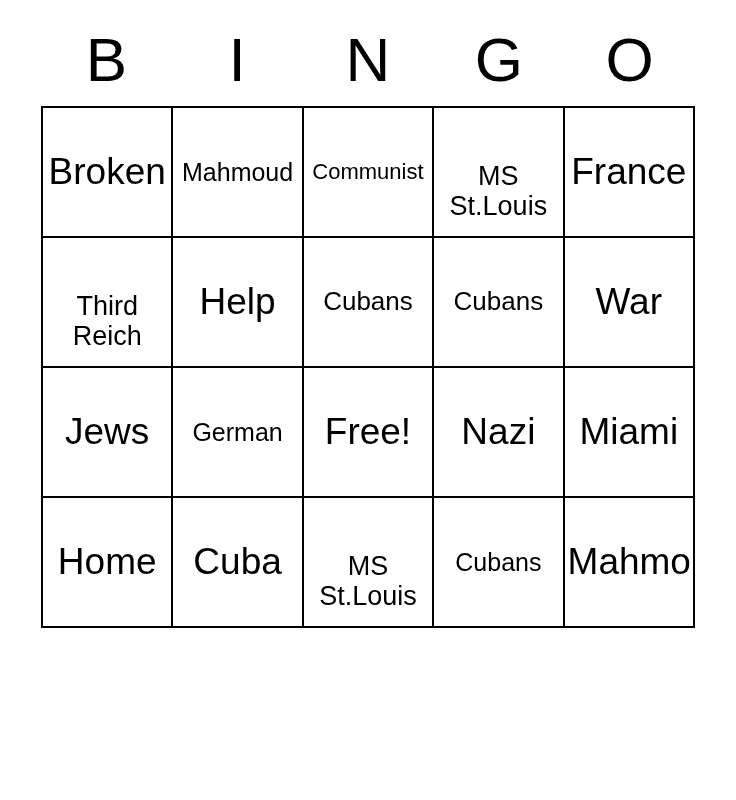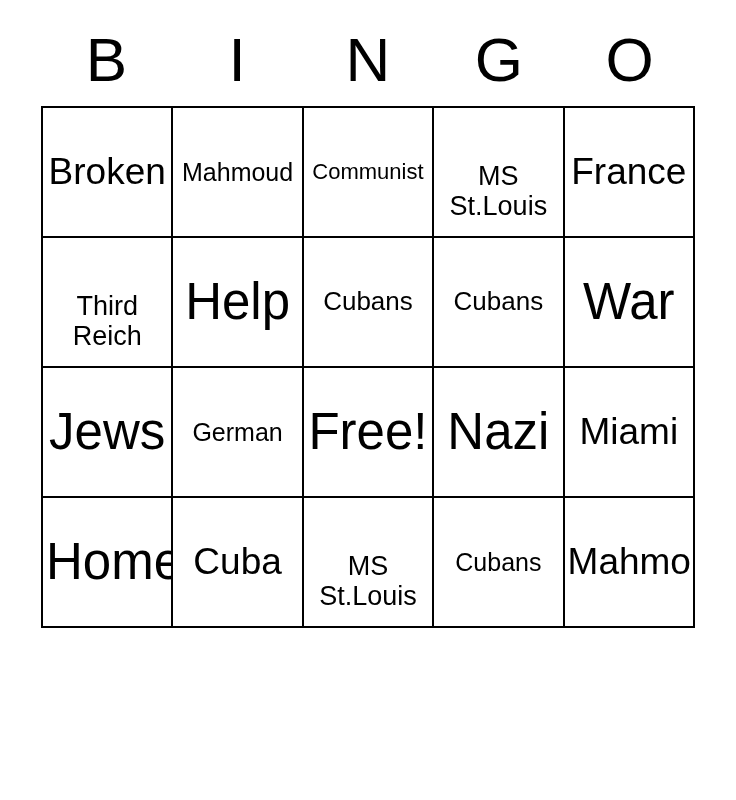--- a/index.html
+++ b/index.html
@@ -46,21 +46,21 @@
     border: 2px solid #000000;
     width: 20%;
     height: 130px;
     text-align: center;
     vertical-align: middle;
     padding: 2px 3px;
     box-sizing: border-box;
     overflow: hidden;
     line-height: 1.06;
   }
-  .t-xl { font-size: 51px; }
+  .t-xl { font-size: 37px; }
   .t-lg { font-size: 37px; }
   .t-md { font-size: 26px; }
   .t-sm { font-size: 25px; }
   .t-xs { font-size: 22px; }
   .two-line { font-size: 27px; line-height: 1.1; margin-top: 40px; }
   .cell-inner { display: block; }
 </style>
 </head>
 <body>
 

